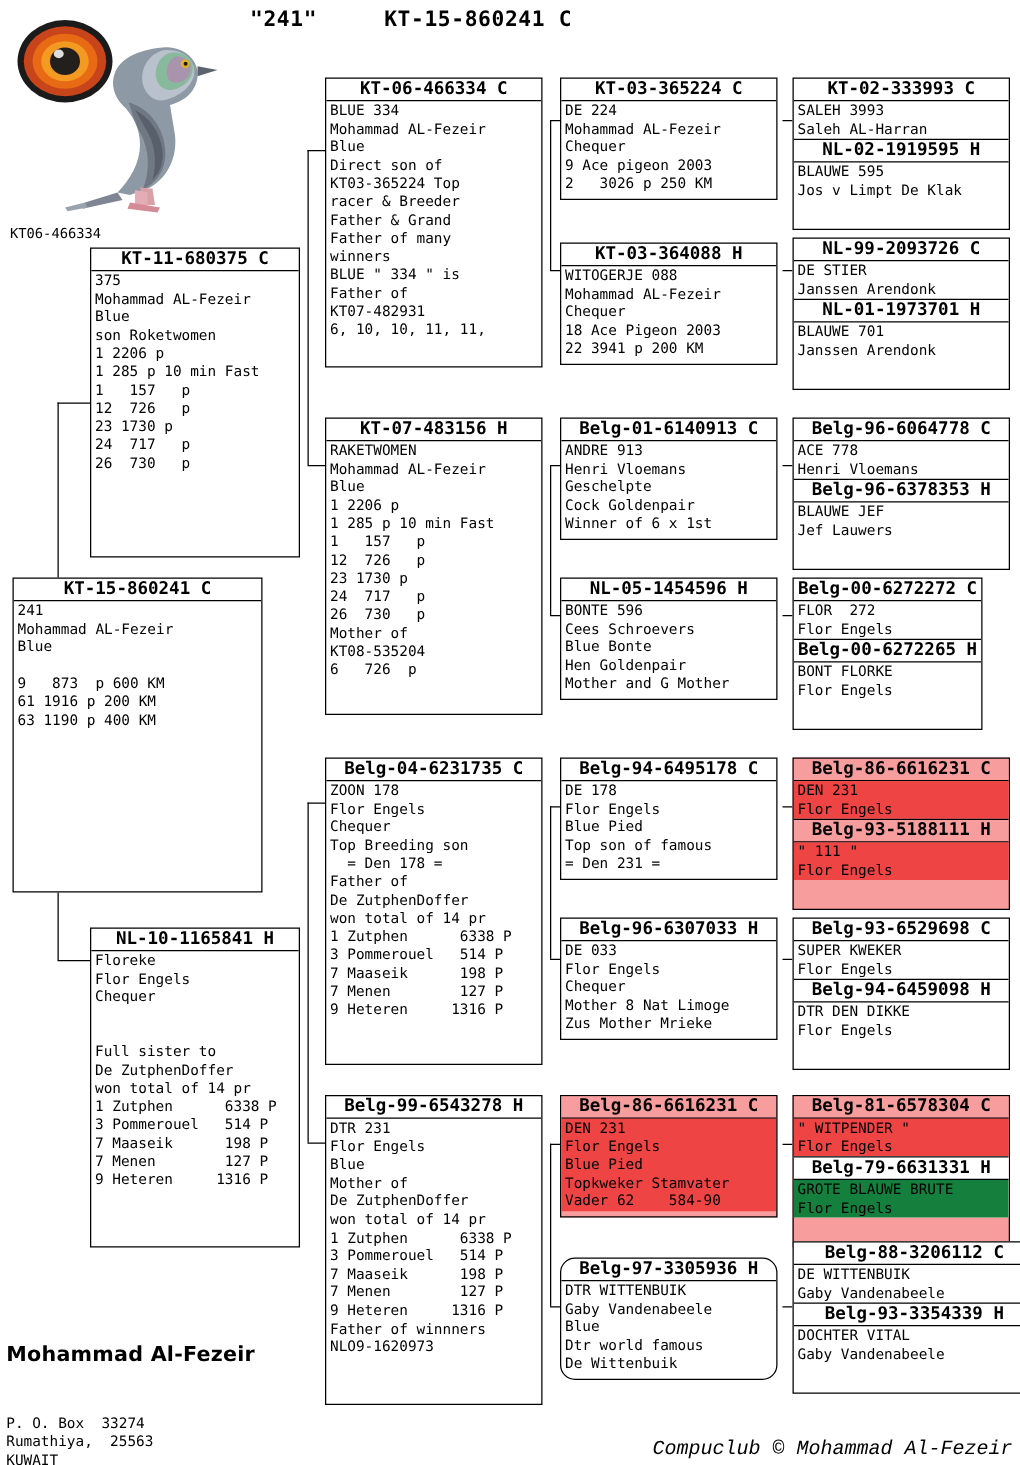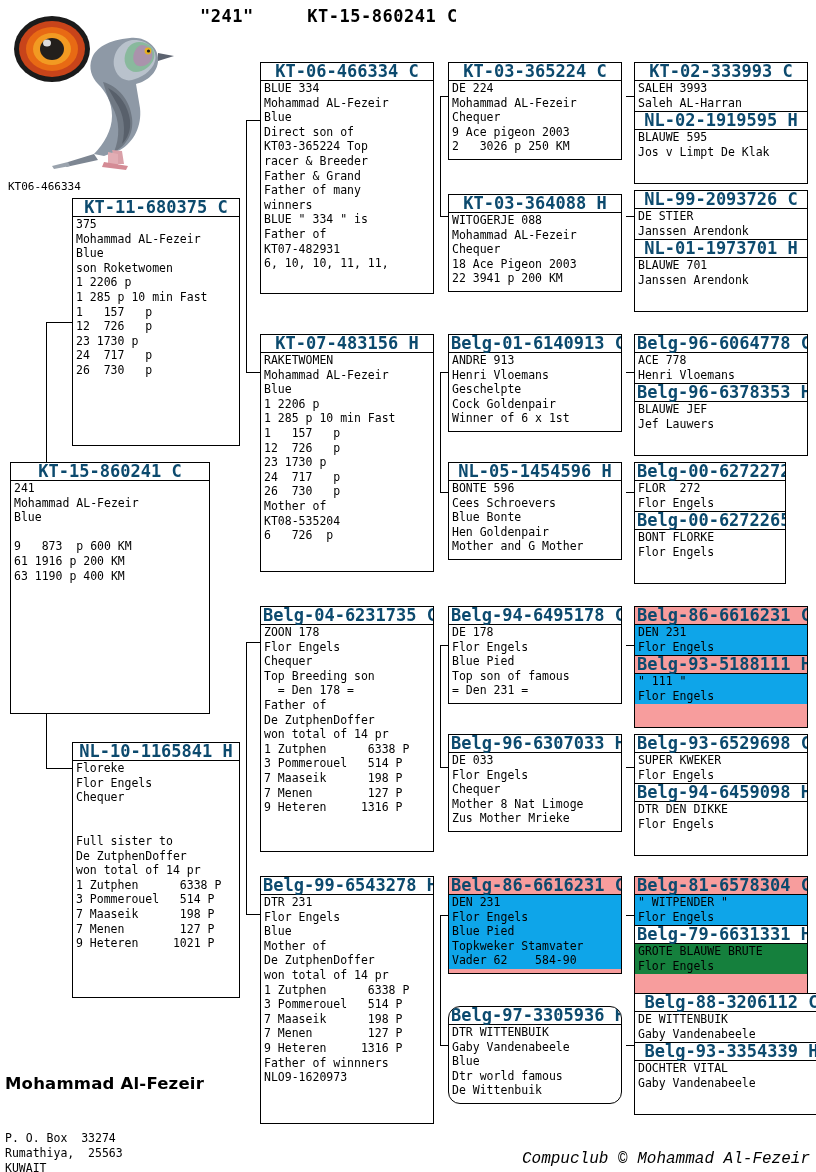--- a/index.html
+++ b/index.html
@@ -23,39 +23,39 @@
     letter-spacing: 0.5px;
     white-space: pre;
   }
   .card {
     position: absolute;
     border: 1px solid #000;
     background: #fff;
     overflow: hidden;
   }
   .card .hdr {
-    color: #0c4a6e;
+    color: #000000;
     font-weight: bold;
-    font-size: 17px;
+    font-size: 14px;
     text-align: center;
     padding: 1px 2px 1px 2px;
     border-bottom: 1px solid #000;
     white-space: nowrap;
     line-height: 15px;
   }
   .card .body {
     font-size: 11.5px;
     line-height: 14.6px;
     color: #000;
     padding: 0px 3px 1px 3px;
     white-space: pre;
   }
   .card.pink { background: #f79d9d; }
   .card.pink .hdr { background: #f79d9d; }
-  .card.pink .body { background: #0ea5e9; }
+  .card.pink .body { background: #ef4444; }
   .seg {
     
   }
   .seg .hdr { border-bottom: 1px solid #000; border-top: 1px solid #000; }
   .seg.first .hdr { border-top: none; }
 
   
   .ln { position: absolute; background: #000; }
   .lnh { height: 1px; }
   .lnv { width: 1px; }
@@ -203,21 +203,21 @@
 Chequer
 
 
 Full sister to
 De ZutphenDoffer
 won total of 14 pr
 1 Zutphen      6338 P
 3 Pommerouel   514 P
 7 Maaseik      198 P
 7 Menen        127 P
-9 Heteren     1021 P</div>
+9 Heteren     1316 P</div>
   </div>
 
   <div class="card" style="left:260px; top:62px; width:174px; height:232px;">
     <div class="hdr">KT-06-466334 C</div>
     <div class="body">BLUE 334
 Mohammad AL-Fezeir
 Blue
 Direct son of
 KT03-365224 Top
 racer &amp; Breeder

